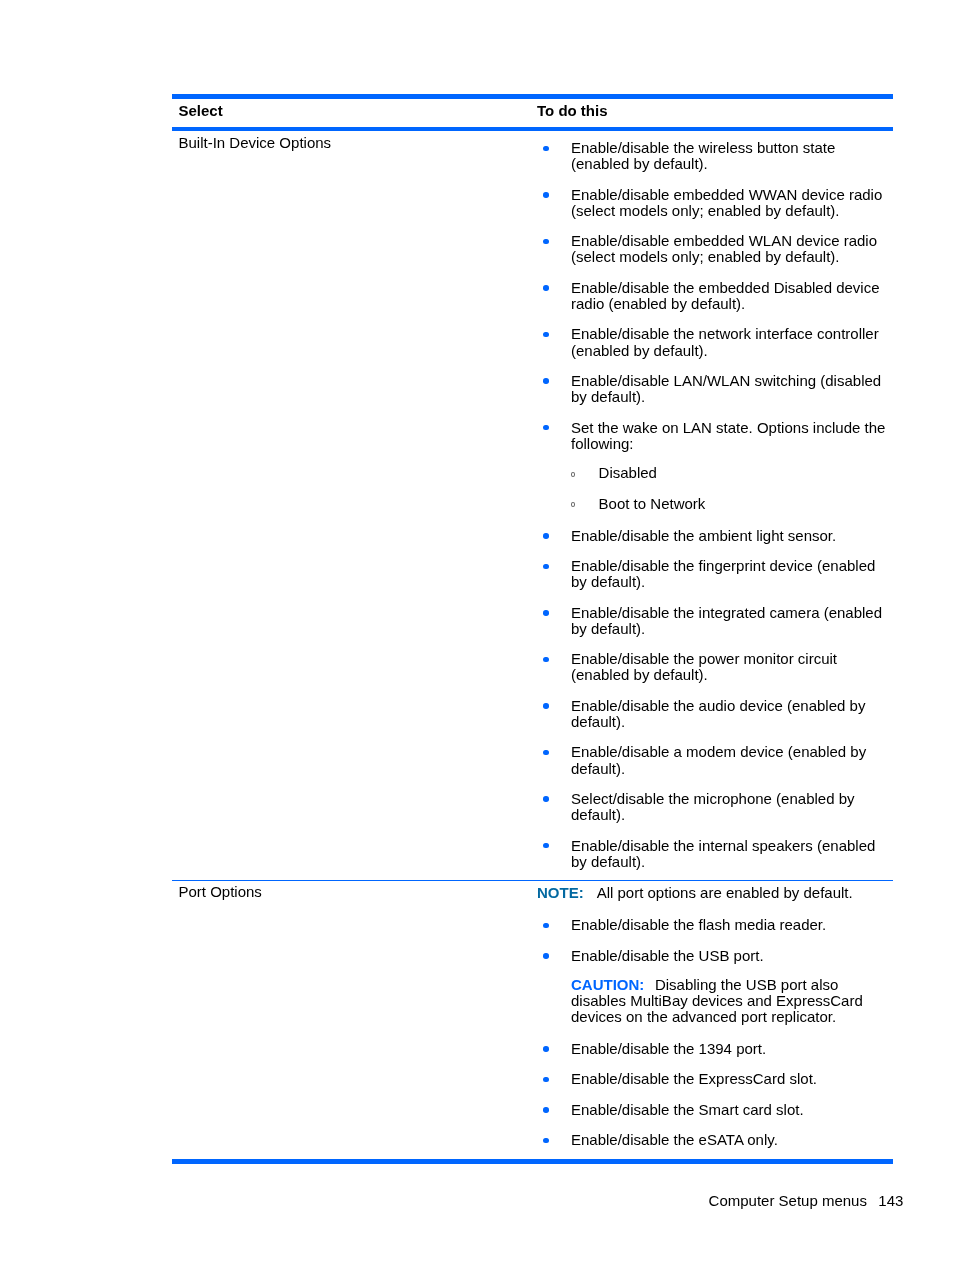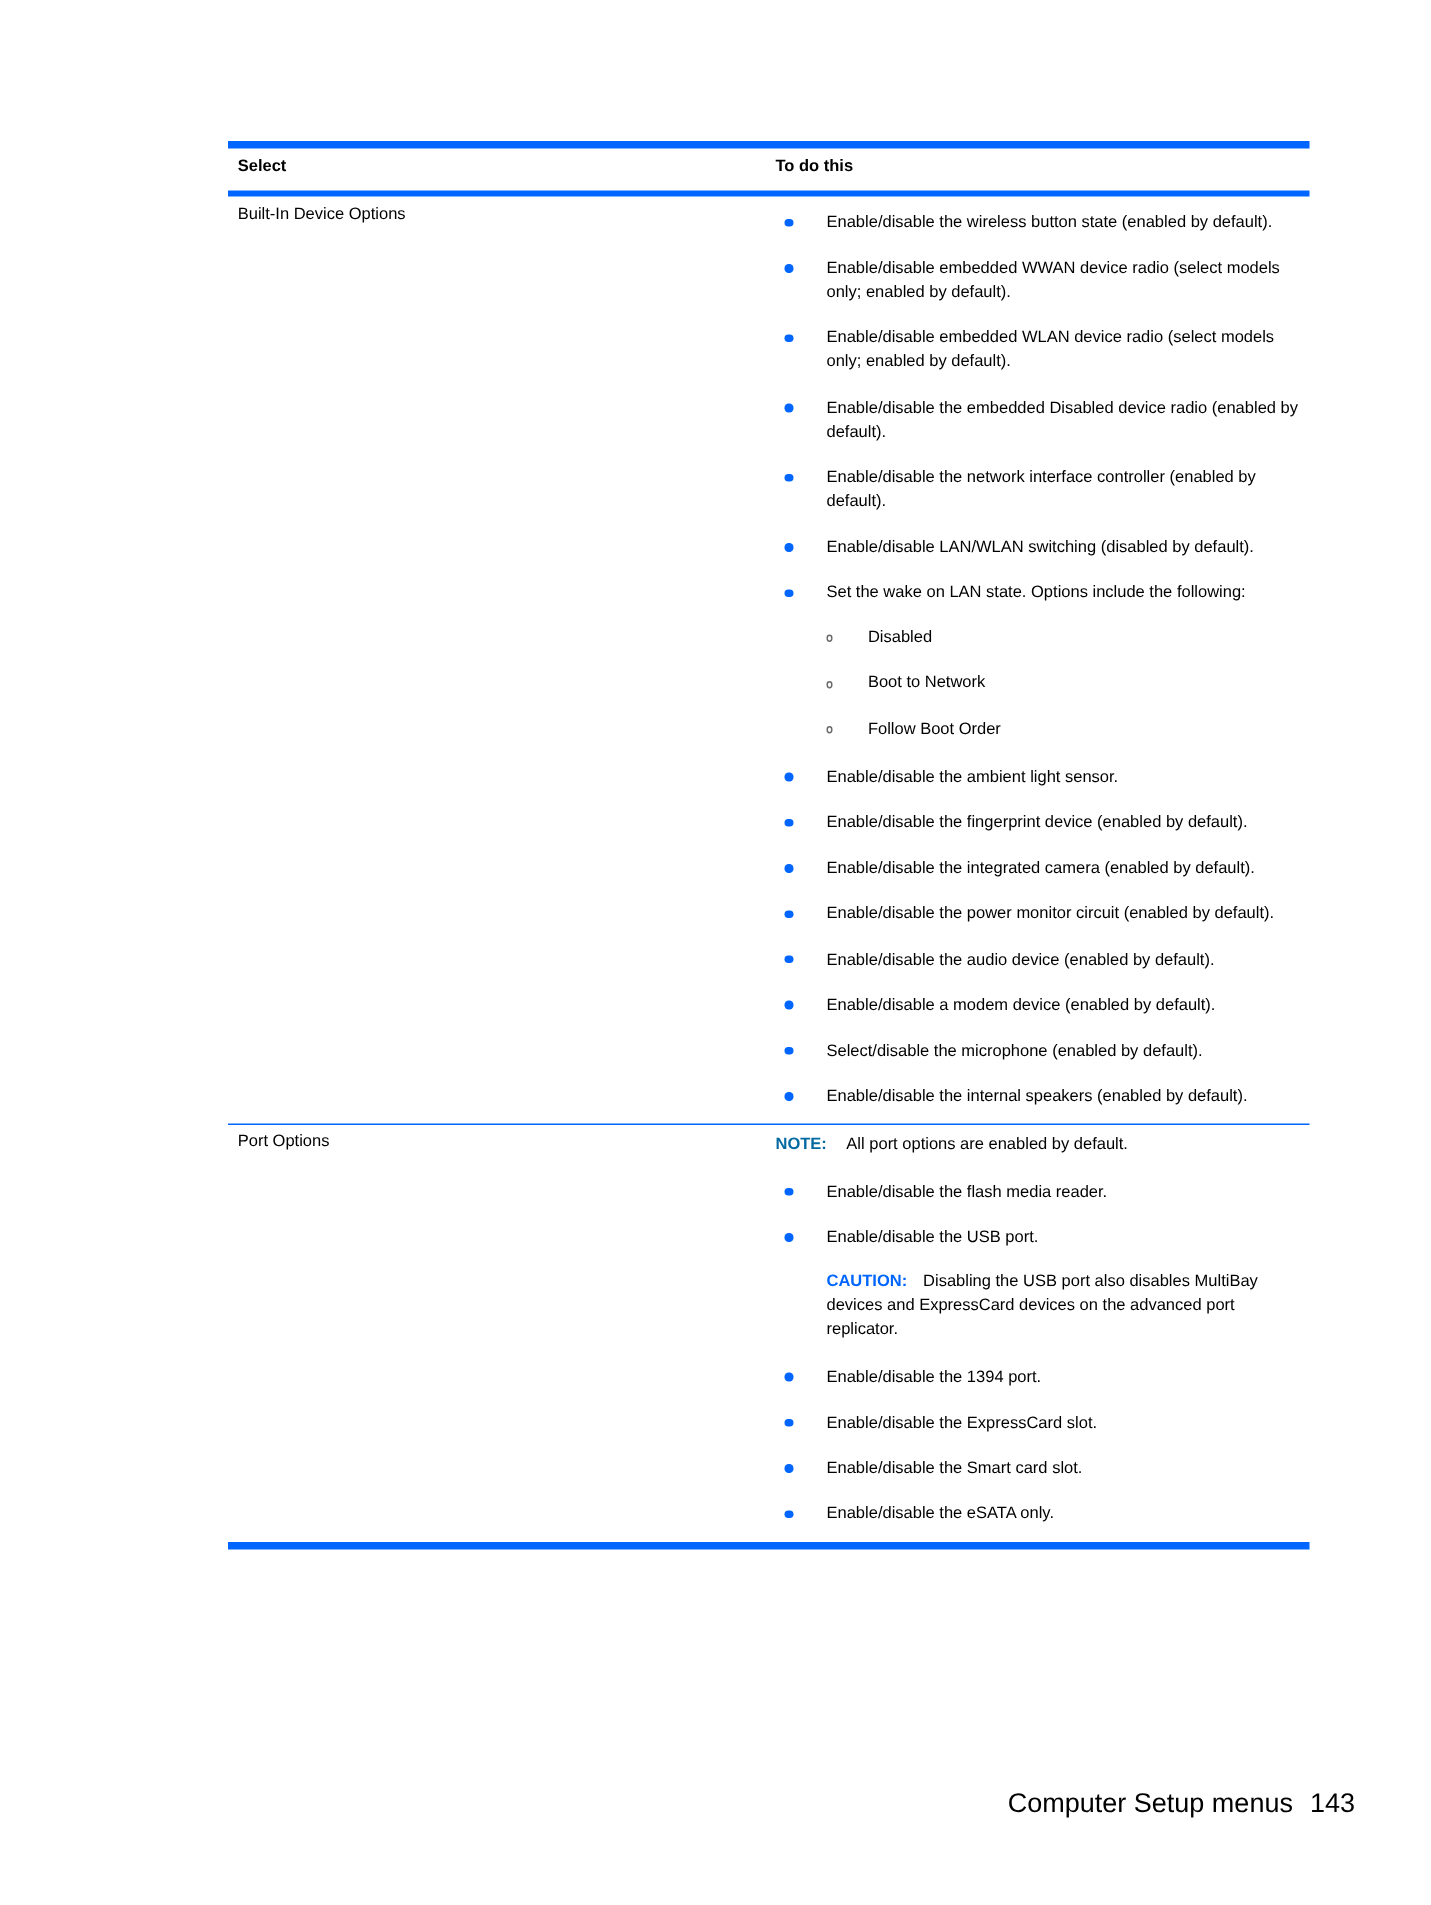--- a/index.html
+++ b/index.html
@@ -5,21 +5,21 @@
   html, body { margin:0; padding:0; }
   body {
     width: 954px; height: 1270px;
     background: #ffffff;
     font-family: "Liberation Sans", sans-serif;
     color: #000000;
     -webkit-font-smoothing: antialiased;
   }
   .page { transform: translateZ(0); position: relative; width: 954px; height: 1270px; }
 
-  .table { position:absolute; left:152px; top:94px; width:720.5px; font-size:11px; }
+  .table { position:absolute; left:172px; top:94px; width:720.5px; font-size:15px; }
 
   .rule-thick-top { height:4.6px; background:#0066ff; }
   .rule-thick-mid { height:4.1px; background:#0066ff; }
   .rule-thin { height:1.3px; background:#0066ff; }
   .rule-thick-bot { height:4.9px; background:#0066ff; }
 
   .thead { display:flex; font-weight:bold; height:28.15px; box-sizing:border-box; padding-top:4.8px; }
   .thead .c1 { width:365px; padding:0 0 0 6.5px; box-sizing:border-box; line-height:16.1px; }
   .thead .c2 { padding:0; line-height:16.1px; }
 
@@ -42,21 +42,21 @@
   ul.blist.bl2 { margin-top:15.8px; }
   .row2 .c2 { padding-top:4.4px; padding-bottom:6.9px; }
   .row2 .c1 { padding-top:3.0px; }
   .note .lbl { color:#0369a1; font-weight:bold; }
   .note .sp { display:inline-block; width:13px; }
   .caution { padding-left:0; line-height:16.1px; margin-top:13.1px; }
   li.has-caution { padding-bottom:1.2px; }
   .caution .lbl { color:#0066ff; font-weight:bold; }
   .caution .sp { display:inline-block; width:10.6px; }
 
-  .footer { position:absolute; left:0; top:1191.8px; width:903.4px; text-align:right; font-size:18px; }
+  .footer { position:absolute; left:0; top:1191.8px; width:903.4px; text-align:right; font-size:15px; }
   .footer .gap { display:inline-block; width:11.4px; }
 </style>
 </head>
 <body>
 
 <div class="page">
 
   <div class="table">
 
     <div class="rule-thick-top"></div>
@@ -75,21 +75,20 @@
           <li><span class="bu"></span><span>Enable/disable the wireless button state (enabled by default).</span></li>
           <li><span class="bu"></span><span>Enable/disable embedded WWAN device radio (select models only; enabled by default).</span></li>
           <li><span class="bu"></span><span>Enable/disable embedded WLAN device radio (select models only; enabled by default).</span></li>
           <li><span class="bu"></span><span>Enable/disable the embedded Disabled device radio (enabled by default).</span></li>
           <li><span class="bu"></span><span>Enable/disable the network interface controller (enabled by default).</span></li>
           <li><span class="bu"></span><span>Enable/disable LAN/WLAN switching (disabled by default).</span></li>
           <li class="has-sub"><span class="bu"></span><span>Set the wake on LAN state. Options include the following:</span>
             <ul class="sublist">
               <li><span class="su"></span><span>Disabled</span></li>
               <li><span class="su"></span><span>Boot to Network</span></li>
-              <li><span class="su"></span><span>Follow Boot Order</span></li>
             </ul>
           </li>
           <li><span class="bu"></span><span>Enable/disable the ambient light sensor.</span></li>
           <li><span class="bu"></span><span>Enable/disable the fingerprint device (enabled by default).</span></li>
           <li><span class="bu"></span><span>Enable/disable the integrated camera (enabled by default).</span></li>
           <li><span class="bu"></span><span>Enable/disable the power monitor circuit (enabled by default).</span></li>
           <li><span class="bu"></span><span>Enable/disable the audio device (enabled by default).</span></li>
           <li><span class="bu"></span><span>Enable/disable a modem device (enabled by default).</span></li>
           <li><span class="bu"></span><span>Select/disable the microphone (enabled by default).</span></li>
           <li><span class="bu"></span><span>Enable/disable the internal speakers (enabled by default).</span></li>

